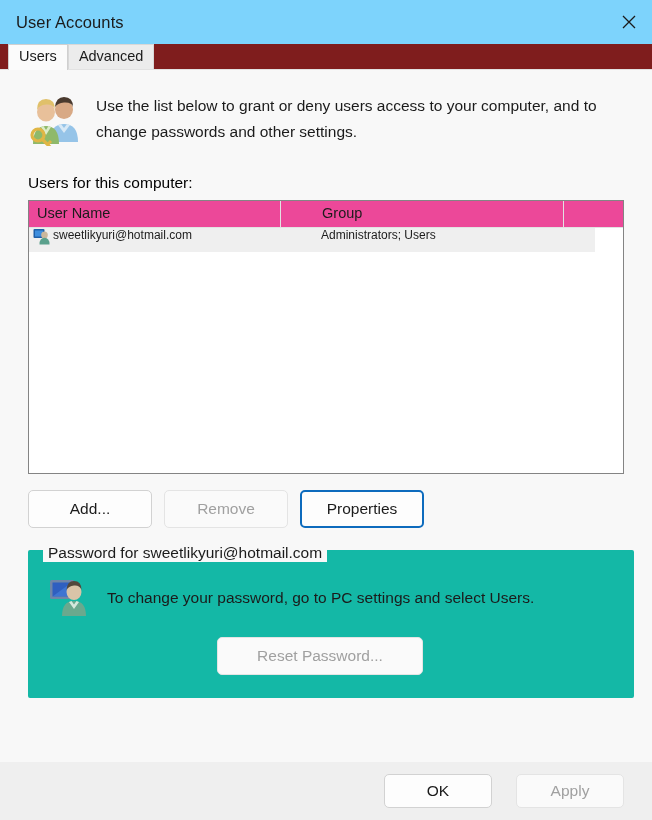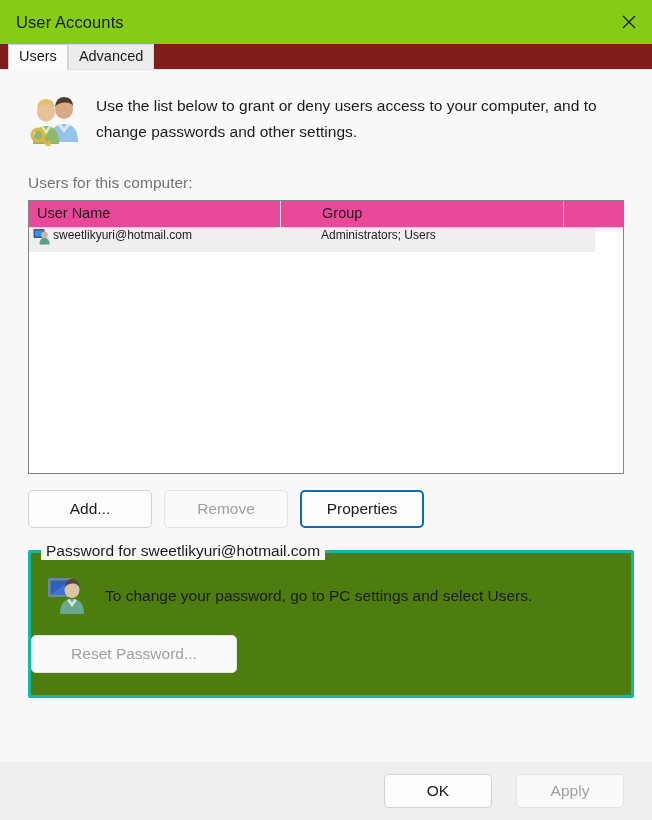--- a/index.html
+++ b/index.html
@@ -22,21 +22,21 @@
     box-sizing: border-box;
     display: flex;
     flex-direction: column;
   }
 
   
   .titlebar {
     position: relative;
     height: 44px;
     flex: 0 0 44px;
-    background: #84cc16;
+    background: #7dd3fc;
     display: flex;
     align-items: center;
   }
   .title-text {
     font-size: 16.5px;
     color: #1b1b1b;
     margin-left: 16px;
     letter-spacing: .1px;
   }
   .close-button {
@@ -106,21 +106,21 @@
   .intro-text {
     font-size: 15.5px;
     color: #1b1b1b;
     line-height: 26px;
     margin-left: 10px;
     max-width: 535px;
   }
 
   .section-label {
     font-size: 15.5px;
-    color: #737373;
+    color: #000000;
     margin: 28px 0 8px 28px;
   }
 
   
   .listview {
     margin: 0 28px 0 28px;
     height: 274px;
     background: #ffffff;
     border: 1px solid #848484;
     box-sizing: border-box;
@@ -200,25 +200,25 @@
   }
   .btn.focused {
     border: 2px solid #0d6bbd;
     background: #fdfdfd;
   }
 
   
   .groupbox {
     position: relative;
     margin: 22px 18px 0 28px;
-    border: 3px solid #14b8a6;
+    border: 5px solid #14b8a6;
     border-radius: 2px;
     height: 148px;
     box-sizing: border-box;
-    background: #4d7c0f;
+    background: #14b8a6;
   }
   .groupbox-legend {
     position: absolute;
     top: -11px;
     left: 10px;
     background: #f8f8f8;
     padding: 0 5px;
     font-size: 15.5px;
     color: #1b1b1b;
     white-space: nowrap;
@@ -233,21 +233,21 @@
     height: 42px;
     position: relative;
   }
   .gb-text {
     font-size: 15.5px;
     color: #1b1b1b;
     margin-left: 14px;
   }
   .gb-button-row {
     display: flex;
-    justify-content: flex-start;
+    justify-content: center;
     margin: 18px 22px 0 0;
   }
   .btn.wide { min-width: 206px; }
 
   
   .footer {
     flex: 0 0 58px;
     background: #efefef;
     display: flex;
     align-items: center;

